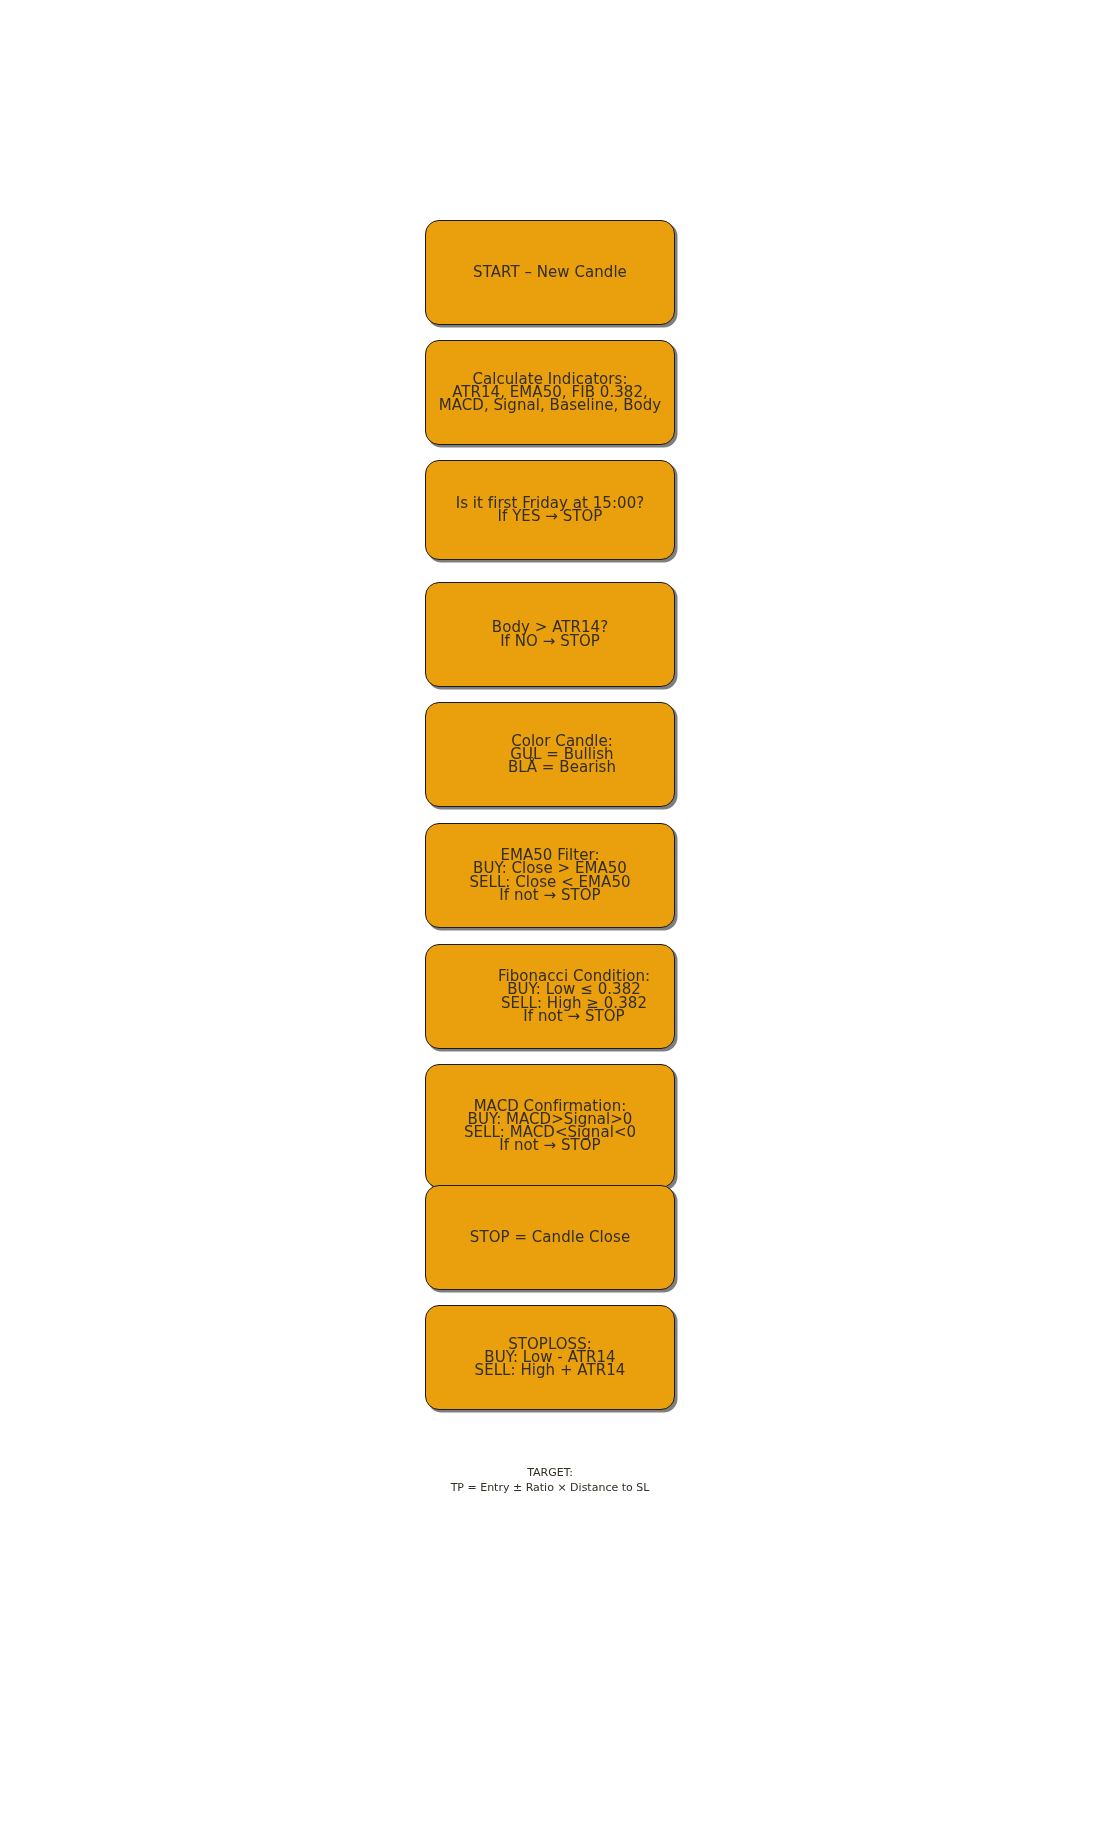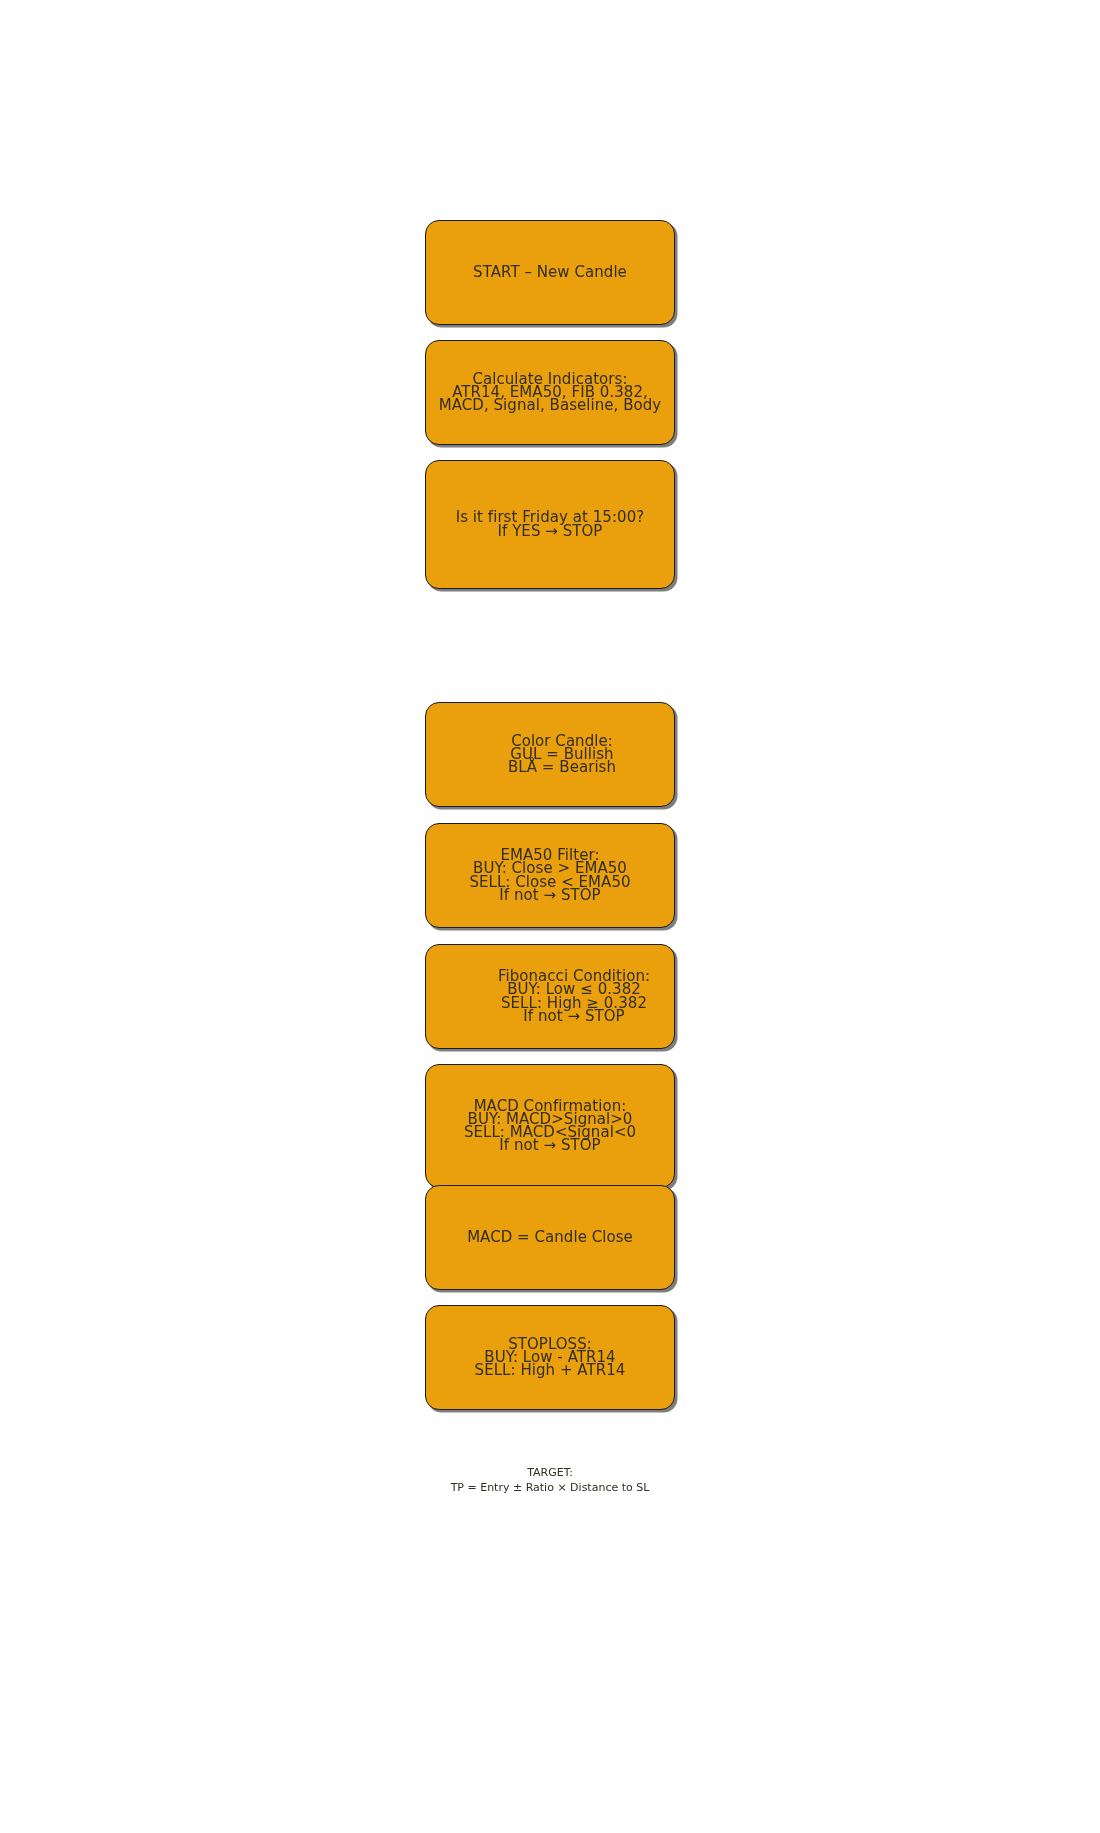--- a/index.html
+++ b/index.html
@@ -72,25 +72,29 @@
   <div class="node" style="top:220px; height:105px;">
     <span class="node-label">START – New Candle</span>
   </div>
 
   <div class="node" style="top:340px; height:105px;">
     <span class="node-label">Calculate Indicators:
 ATR14, EMA50, FIB 0.382,
 MACD, Signal, Baseline, Body</span>
   </div>
 
-  <div class="node" style="top:460px; height:129px;">
+  <div class="node" style="top:460px; height:100px;">
     <span class="node-label">Is it first Friday at 15:00?
 If YES → STOP</span>
   </div>
 
+  <div class="node" style="top:582px; height:105px;">
+    <span class="node-label">Body &gt; ATR14?
+If NO → STOP</span>
+  </div>
 
   <div class="node" style="top:702px; height:105px;padding-left:24px;">
     <span class="node-label">Color Candle:
 GUL = Bullish
 BLÅ = Bearish</span>
   </div>
 
   <div class="node" style="top:823px; height:105px;">
     <span class="node-label">EMA50 Filter:
 BUY: Close &gt; EMA50
@@ -106,21 +110,21 @@
   </div>
 
   <div class="node" style="top:1064px; height:124px;">
     <span class="node-label">MACD Confirmation:
 BUY: MACD&gt;Signal&gt;0
 SELL: MACD&lt;Signal&lt;0
 If not → STOP</span>
   </div>
 
   <div class="node" style="top:1185px; height:105px;">
-    <span class="node-label">MACD = Candle Close</span>
+    <span class="node-label">STOP = Candle Close</span>
   </div>
 
   <div class="node" style="top:1305px; height:105px;">
     <span class="node-label">STOPLOSS:
 BUY: Low - ATR14
 SELL: High + ATR14</span>
   </div>
 
   <div class="caption-only" style="top:1465px;">TARGET:
 TP = Entry ± Ratio × Distance to SL</div>

